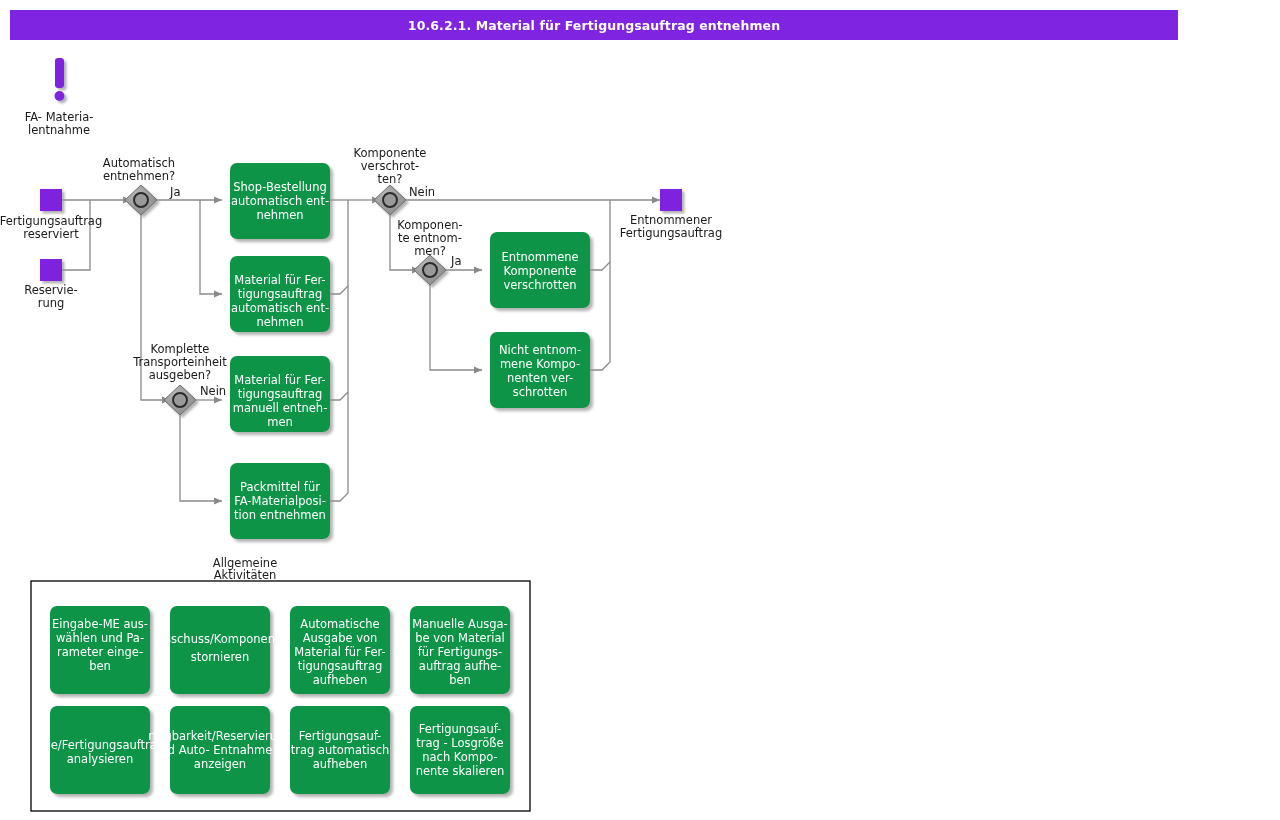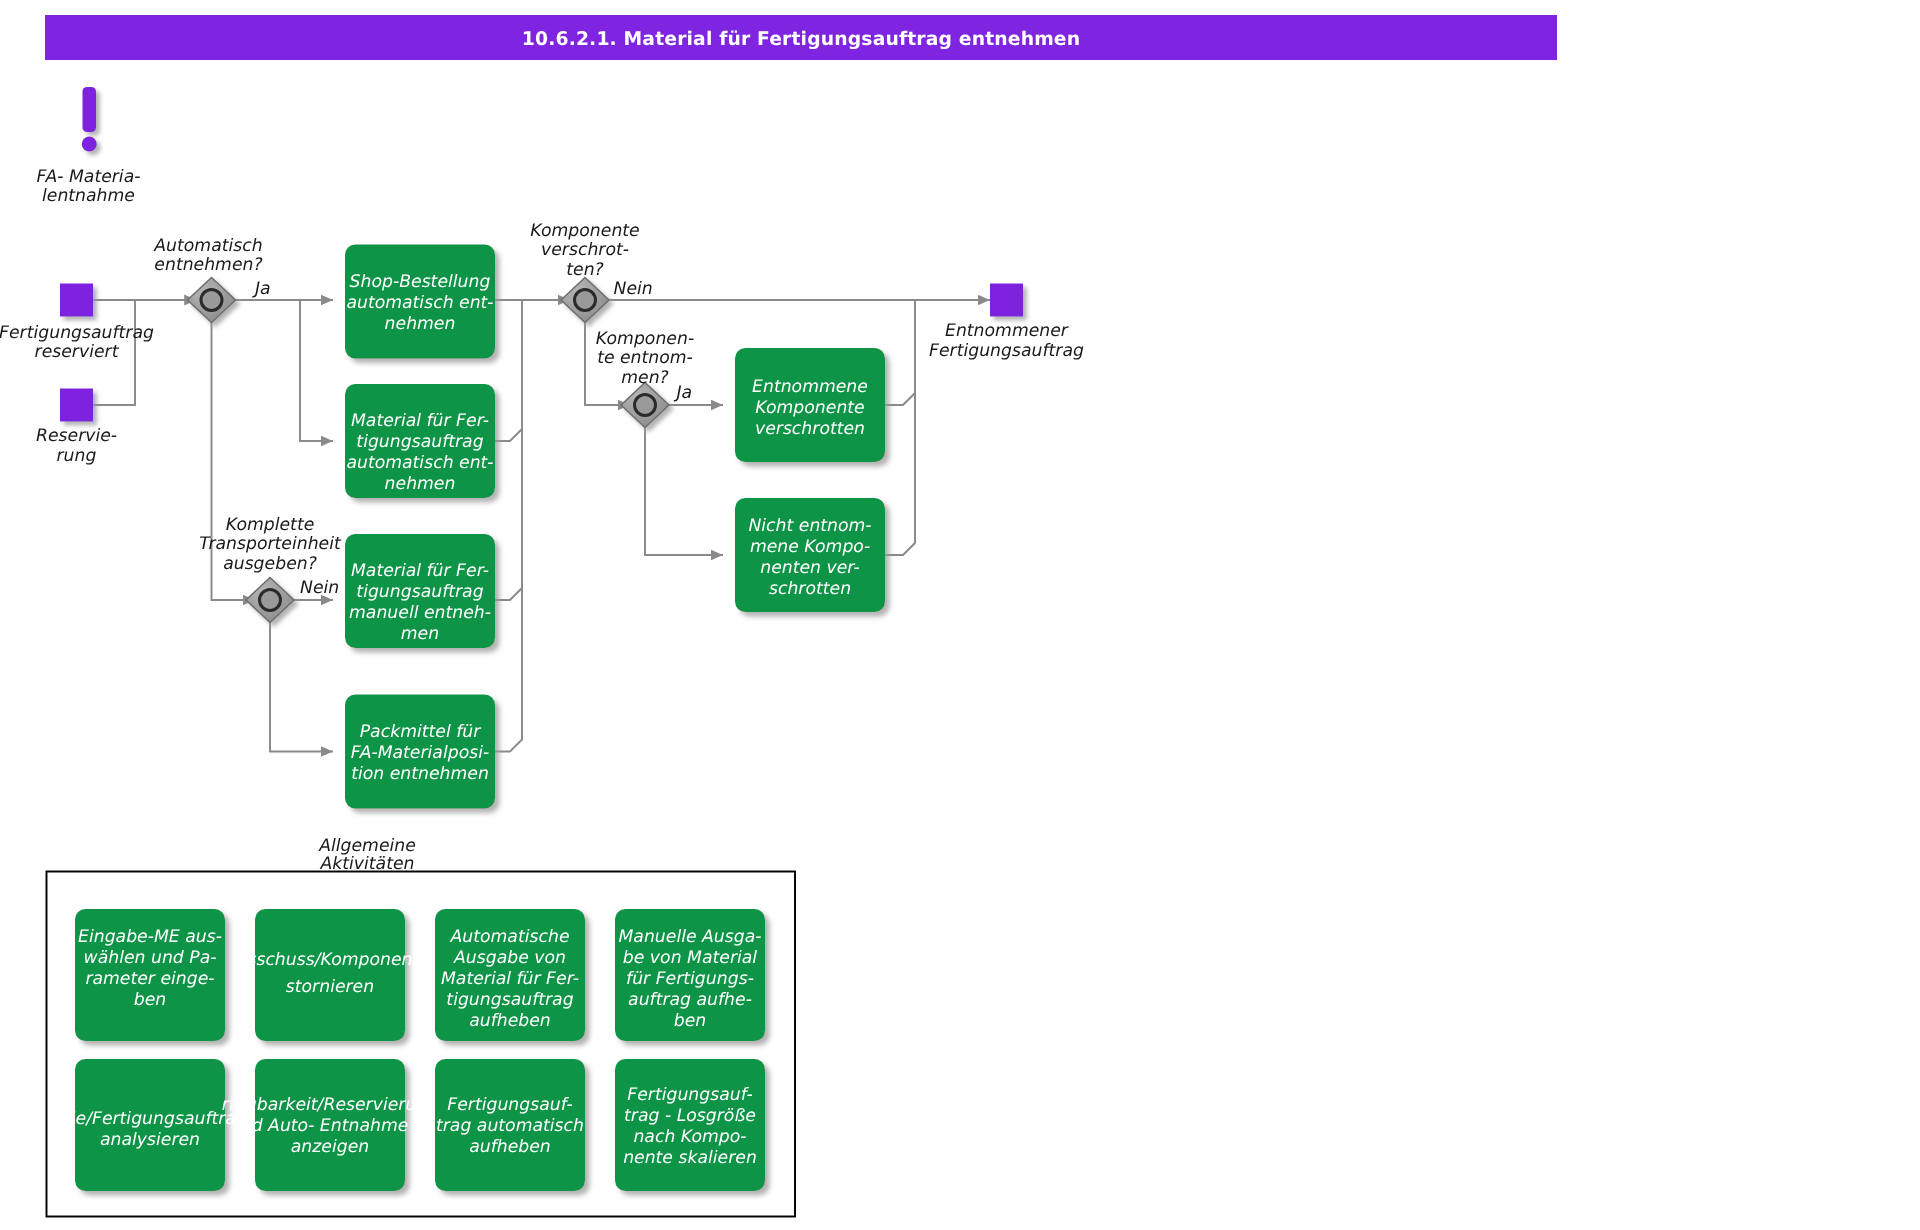--- a/index.html
+++ b/index.html
@@ -3,29 +3,29 @@
 <meta charset="utf-8">
 <style>
   html,body{margin:0;padding:0;background:#ffffff;}
   body{
     width:1280px;height:820px;
     font-family:"DejaVu Sans","Liberation Sans",sans-serif;
     overflow:hidden;
     position:relative;
   }
   #titlebar{
-    position:absolute;left:10px;top:10px;width:1008px;height:30px;
+    position:absolute;left:10px;top:10px;width:1168px;height:30px;
     background:#7F24E0;
-    display:flex;align-items:center;justify-content:center;margin-left:20px;
+    display:flex;align-items:center;justify-content:center;
   }
   #titlebar .title-text{
     color:#ffffff;font-size:12.5px;font-weight:bold;letter-spacing:0.1px;
     font-family:"DejaVu Sans","Liberation Sans",sans-serif;
   }
-  #canvas{position:absolute;left:0;top:0;width:1280px;height:820px;font-style:italic;}
+  #canvas{position:absolute;left:0;top:0;width:1280px;height:820px;}
   svg{display:block;}
   .bpmn-label{
     font-family:"DejaVu Sans","Liberation Sans",sans-serif;
     font-size:11.5px;fill:#1a1a1a;
   }
   .edge-label{
     font-family:"DejaVu Sans","Liberation Sans",sans-serif;
     font-size:11.5px;fill:#1a1a1a;
   }
   .task-text{

